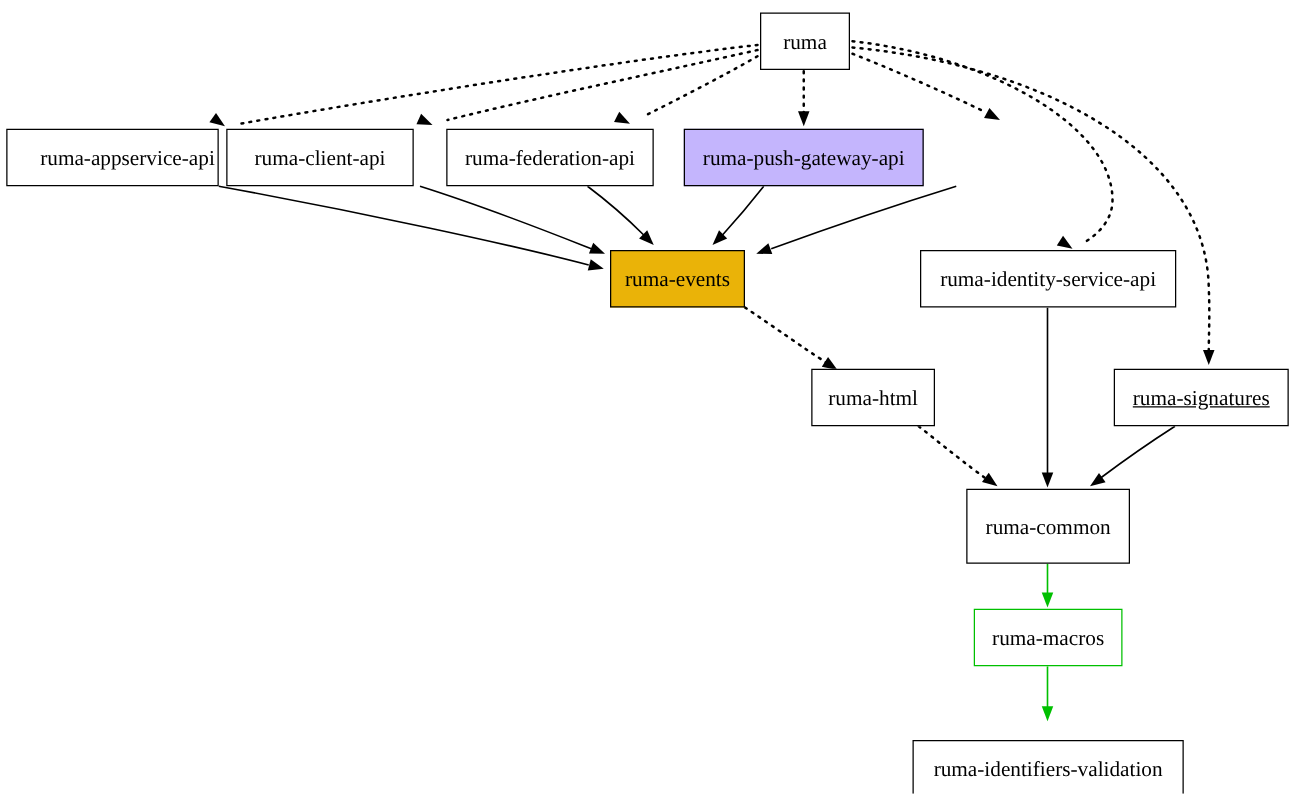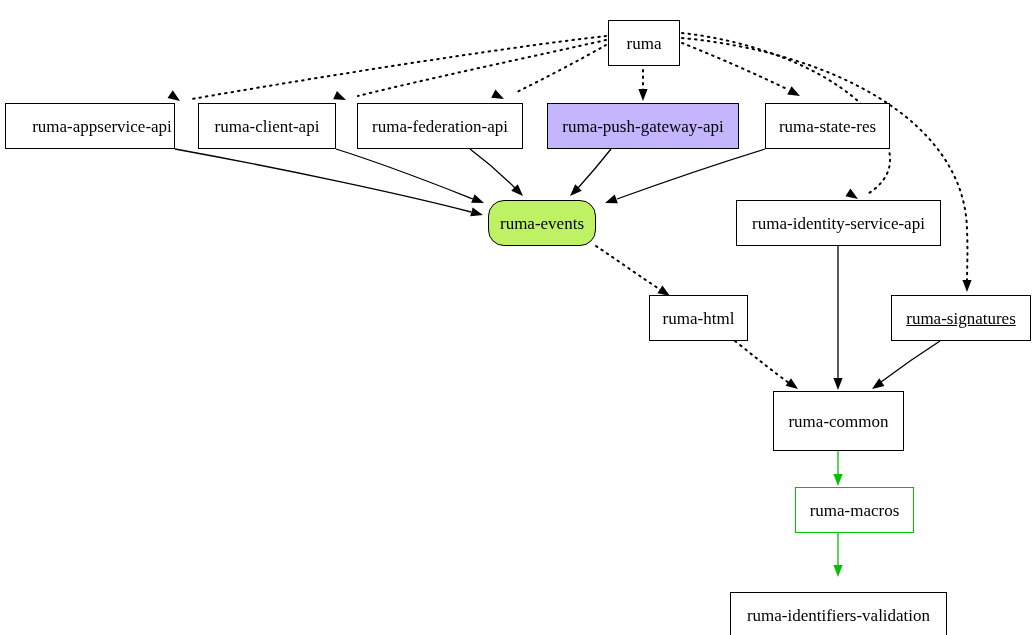--- a/index.html
+++ b/index.html
@@ -32,21 +32,20 @@
     align-items: center;
     justify-content: center;
     background: #ffffff;
     border: 1px solid #000000;
     color: #000000;
     white-space: nowrap;
     z-index: 2;
   }
   .graph-node.accent {
     border-color: #00c000;
-    margin-left: 16px;
   }
   .node-label {
     font-family: "Liberation Serif", "DejaVu Serif", serif;
     font-size: 17px;
     line-height: 1;
     color: #000000;
   }
 </style>
 </head>
 <body>
@@ -119,39 +118,36 @@
       </g>
       <g>
         <path d="M 838 437 L 838 477" fill="none" stroke="#00c000" stroke-width="1.3" stroke-linecap="butt"></path>
         <polygon points="0,0 -12,-4.6 -12,4.6" fill="#00c000" transform="translate(838,486) rotate(90)"></polygon>
       </g>
       <g>
         <path d="M 838 533 L 838 568" fill="none" stroke="#00c000" stroke-width="1.3" stroke-linecap="butt"></path>
         <polygon points="0,0 -12,-4.6 -12,4.6" fill="#00c000" transform="translate(838,577) rotate(90)"></polygon>
       </g>
     </svg>
-<div class="graph-node" style="left: 608px; top: 20px; width: 72px; height: 46px; border-color: rgb(0, 0, 0); background: rgb(255, 255, 255);">
+<div class="graph-node" style="left: 608px; top: 10px; width: 72px; height: 46px; border-color: rgb(0, 0, 0); background: rgb(255, 255, 255);">
       <span class="node-label">ruma</span>
     </div>
     <div class="graph-node" style="left: 5px; top: 103px; width: 170px; height: 46px; border-color: rgb(0, 0, 0); background: rgb(255, 255, 255); padding-left: 24px;">
       <span class="node-label">ruma-appservice-api</span>
     </div>
-    <div class="graph-node" style="left: 198px; top: 103px; width: 138px; height: 46px; border-color: rgb(0, 0, 0); background: rgb(255, 255, 255);">
+    <div class="graph-node" style="left: 181px; top: 103px; width: 150px; height: 46px; border-color: rgb(0, 0, 0); background: rgb(255, 255, 255);">
       <span class="node-label">ruma-client-api</span>
     </div>
     <div class="graph-node" style="left: 357px; top: 103px; width: 166px; height: 46px; border-color: rgb(0, 0, 0); background: rgb(255, 255, 255);">
       <span class="node-label">ruma-federation-api</span>
     </div>
     <div class="graph-node" style="left: 547px; top: 103px; width: 192px; height: 46px; border-color: rgb(0, 0, 0); background: #c4b5fd;">
       <span class="node-label">ruma-push-gateway-api</span>
     </div>
-    <div class="graph-node" style="left: 765px; top: 103px; width: 125px; height: 46px; border-color: rgb(0, 0, 0); background: rgb(255, 255, 255);">
-      <span class="node-label">ruma-state-res</span>
-    </div>
-    <div class="graph-node" style="left: 488px; top: 200px; width: 108px; height: 46px; border-color: rgb(0, 0, 0); background: #bef264; border-radius: 16px;">
+    <div class="graph-node" style="left: 488px; top: 200px; width: 108px; height: 46px; border-color: rgb(0, 0, 0); background: #eab308;">
       <span class="node-label">ruma-events</span>
     </div>
     <div class="graph-node" style="left: 736px; top: 200px; width: 205px; height: 46px; border-color: rgb(0, 0, 0); background: rgb(255, 255, 255);">
       <span class="node-label">ruma-identity-service-api</span>
     </div>
     <div class="graph-node" style="left: 649px; top: 295px; width: 99px; height: 46px; border-color: rgb(0, 0, 0); background: rgb(255, 255, 255);">
       <span class="node-label">ruma-html</span>
     </div>
     <div class="graph-node" style="left: 891px; top: 295px; width: 140px; height: 46px; border-color: rgb(0, 0, 0); background: rgb(255, 255, 255); text-decoration: underline;">
       <span class="node-label">ruma-signatures</span>

